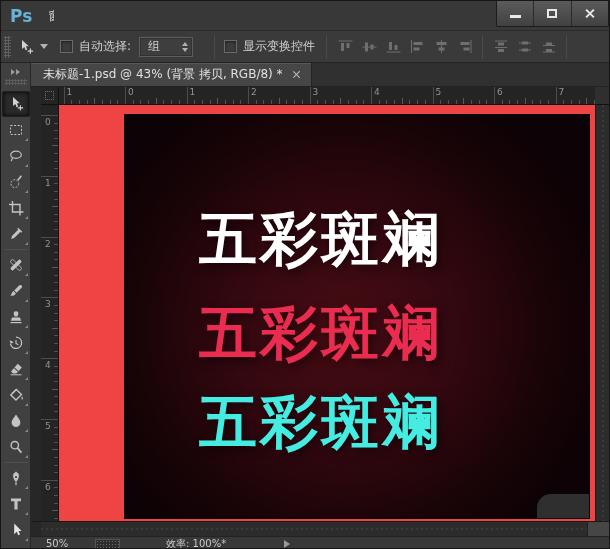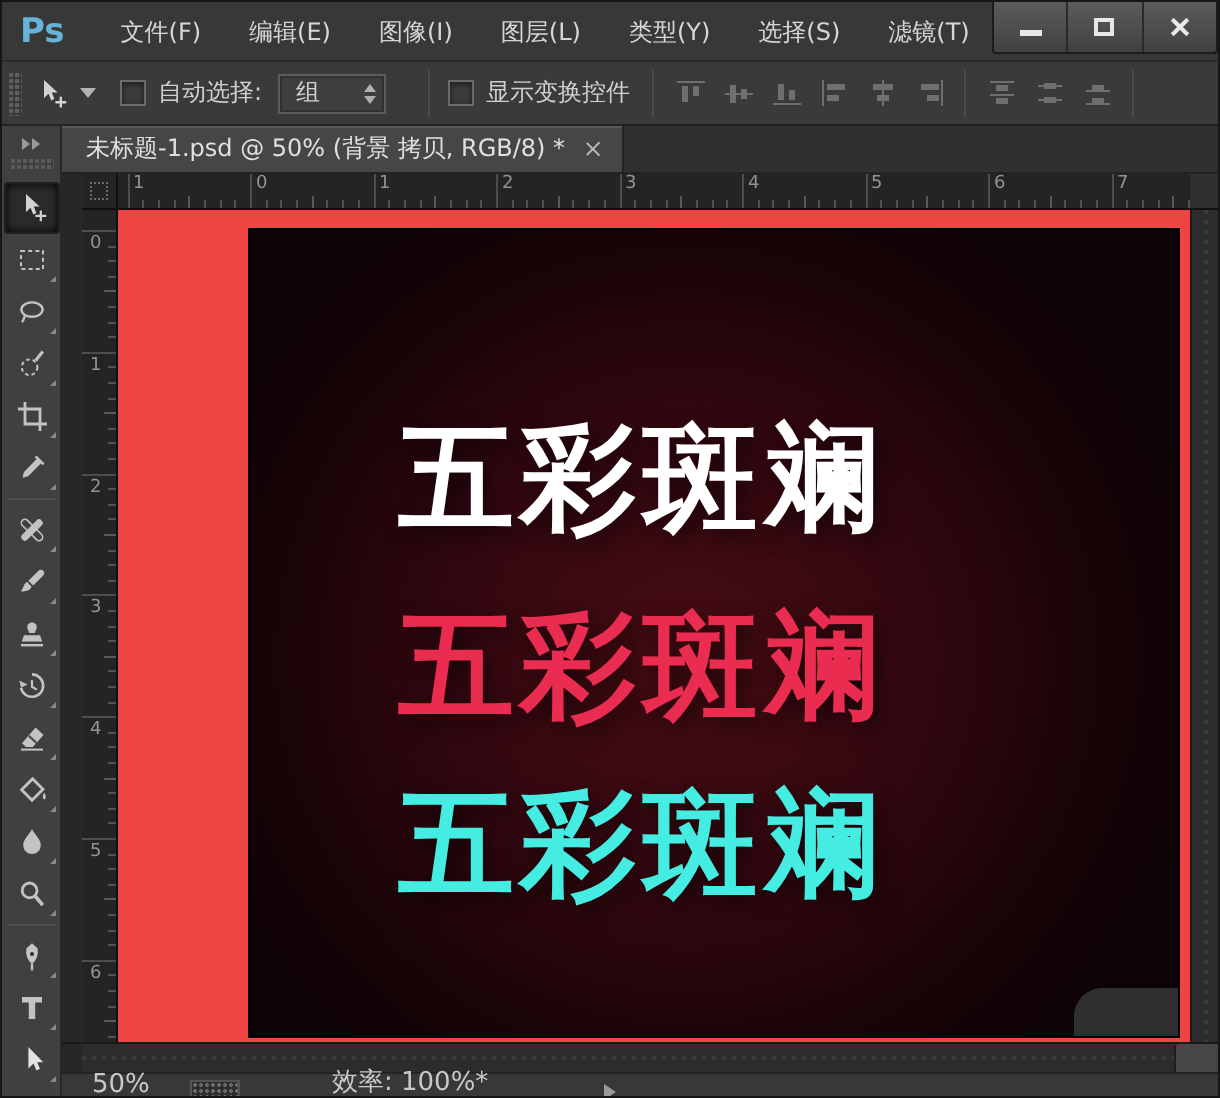--- a/index.html
+++ b/index.html
@@ -81,44 +81,34 @@
     box-shadow:0 0 0 1px #000;}
   .cv-text{position:absolute;left:196px;transform:translateX(-50%);font-size:58px;font-weight:900;letter-spacing:3px;line-height:1;white-space:nowrap;text-shadow:3px 4px 10px rgba(0,0,0,.55);}
   .corner-widget{position:absolute;right:0;bottom:0;width:52px;height:24px;background:#323232;border-top-left-radius:14px;opacity:.95;}
   .v-scroll{width:14px;background:#2c2c2c;border-left:1px solid #1a1a1a;flex:none;
     background-image:repeating-linear-gradient(to bottom,#3a3a3a 0 2px,transparent 2px 5px);background-size:2px 100%;background-position:6px 0;background-repeat:no-repeat;}
   .hscrollrow{height:15px;display:flex;flex:none;border-top:1px solid #1a1a1a;}
   .h-scroll{flex:1;background:#2c2c2c;
     background-image:repeating-linear-gradient(to right,#3a3a3a 0 2px,transparent 2px 5px);background-size:100% 2px;background-position:0 6px;background-repeat:no-repeat;}
   .scroll-corner{width:22px;background:#464646;border-left:1px solid #1e1e1e;border-radius:2px 0 0 0;flex:none;}
   
-  .statusbar{height:14px;background:#383838;border-top:1px solid #232323;display:flex;align-items:flex-end;font-size:13px;color:#c9c9c9;flex:none;}
+  .statusbar{height:14px;background:#383838;border-top:1px solid #232323;display:flex;align-items:center;font-size:10px;color:#c9c9c9;flex:none;}
   .zoom-field{margin-left:15px;min-width:34px;}
   .status-icon{width:25px;height:10px;margin-left:15px;background:#2e2e2e;border:1px solid #555;background-image:radial-gradient(#6a6a6a .8px,transparent 1px);background-size:3px 3px;}
   .efficiency{margin-left:46px;white-space:nowrap;}
   .expand-arrow{width:0;height:0;border-top:4px solid transparent;border-bottom:4px solid transparent;border-left:6px solid #9a9a9a;margin-left:58px;}
   svg{display:block;}
 </style>
 </head>
 <body>
 
 <div class="window">
 
   <div class="menubar">
     <span class="ps-logo">Ps</span>
-    <div class="menu-list">
-        <span class="menu-item">文件(F)</span>
-        <span class="menu-item">编辑(E)</span>
-        <span class="menu-item">图像(I)</span>
-        <span class="menu-item">图层(L)</span>
-        <span class="menu-item">类型(Y)</span>
-        <span class="menu-item">选择(S)</span>
-        <span class="menu-item">滤镜(T)</span>
-        <span class="menu-item">视图(V)</span>
-      </div>
     <span class="menu-item-partial">窗口(W)</span>
     <div class="win-controls">
         <div class="win-btn">
           <span class="gl-min"></span>
         </div>
         <div class="win-btn">
           <span class="gl-max"></span>
         </div>
         <div class="win-btn">
           <span class="gl-close"></span>
@@ -333,21 +323,21 @@
             <svg width="16" height="16" viewBox="0 0 16 16">
               <path d="M6.2 1.5v10.8l2.6-2.5 1.4 3.4 1.8-.8-1.4-3.3h3z" fill="#e4e4e4"></path>
             </svg>
           </div>
         </div>
     </div>
 
     <div class="doccol">
       <div class="tabbar">
         <div class="doc-tab">
-          <span class="tab-title">未标题-1.psd @ 50% (背景 拷贝, RGB/8) *</span>
+          <span class="tab-title">未标题-1.psd @ 43% (背景 拷贝, RGB/8) *</span>
           <span class="x-icon"></span>
         </div>
       </div>
 
       <div class="rulerrow">
         <div class="leftstrip"></div>
         <div class="ruler-corner">
             <span class="corner-ic"></span>
           </div>
         <div class="h-ruler">

